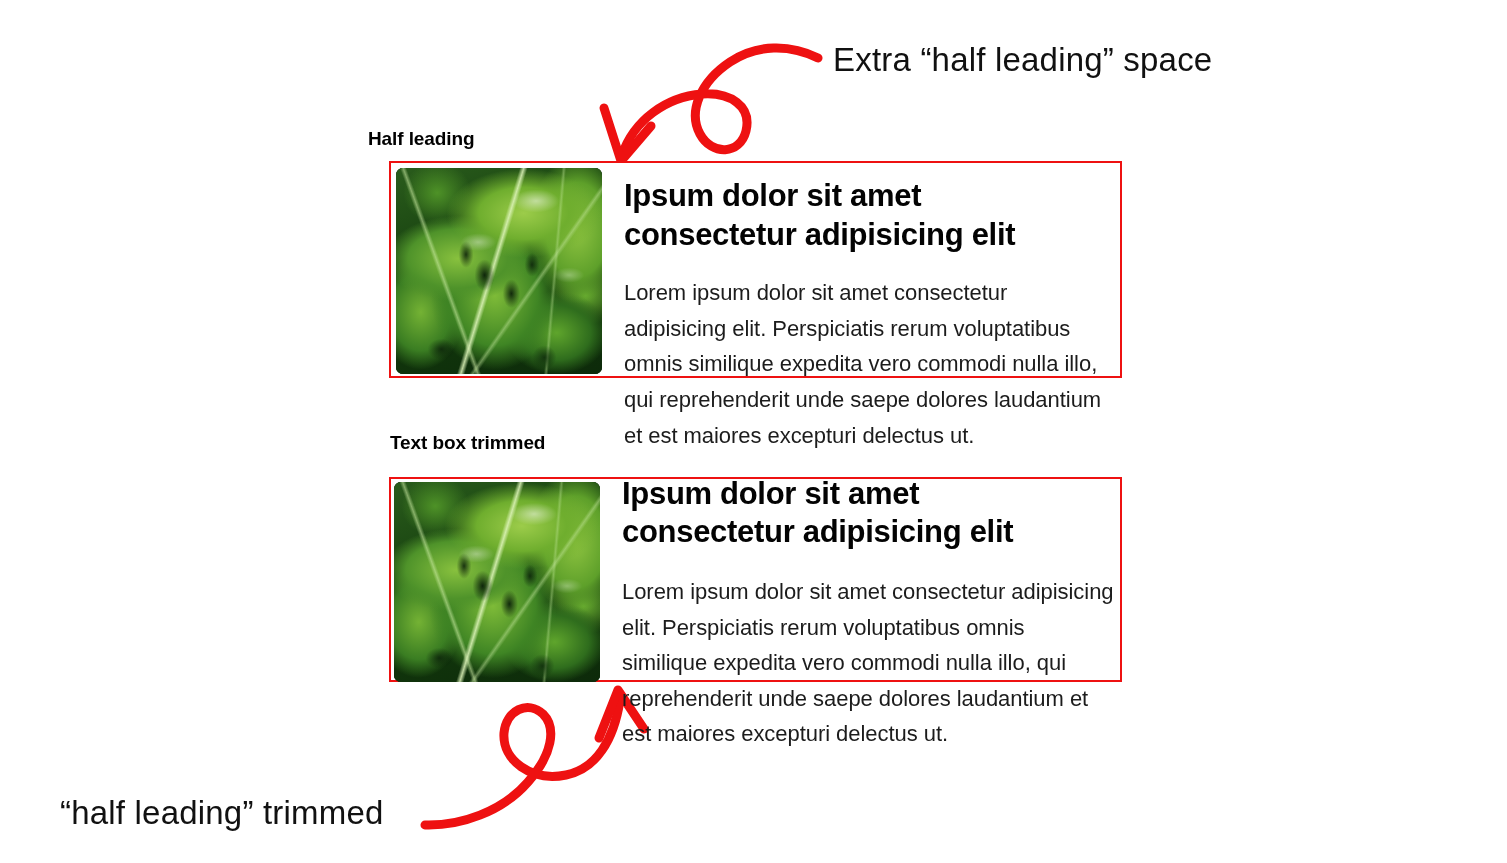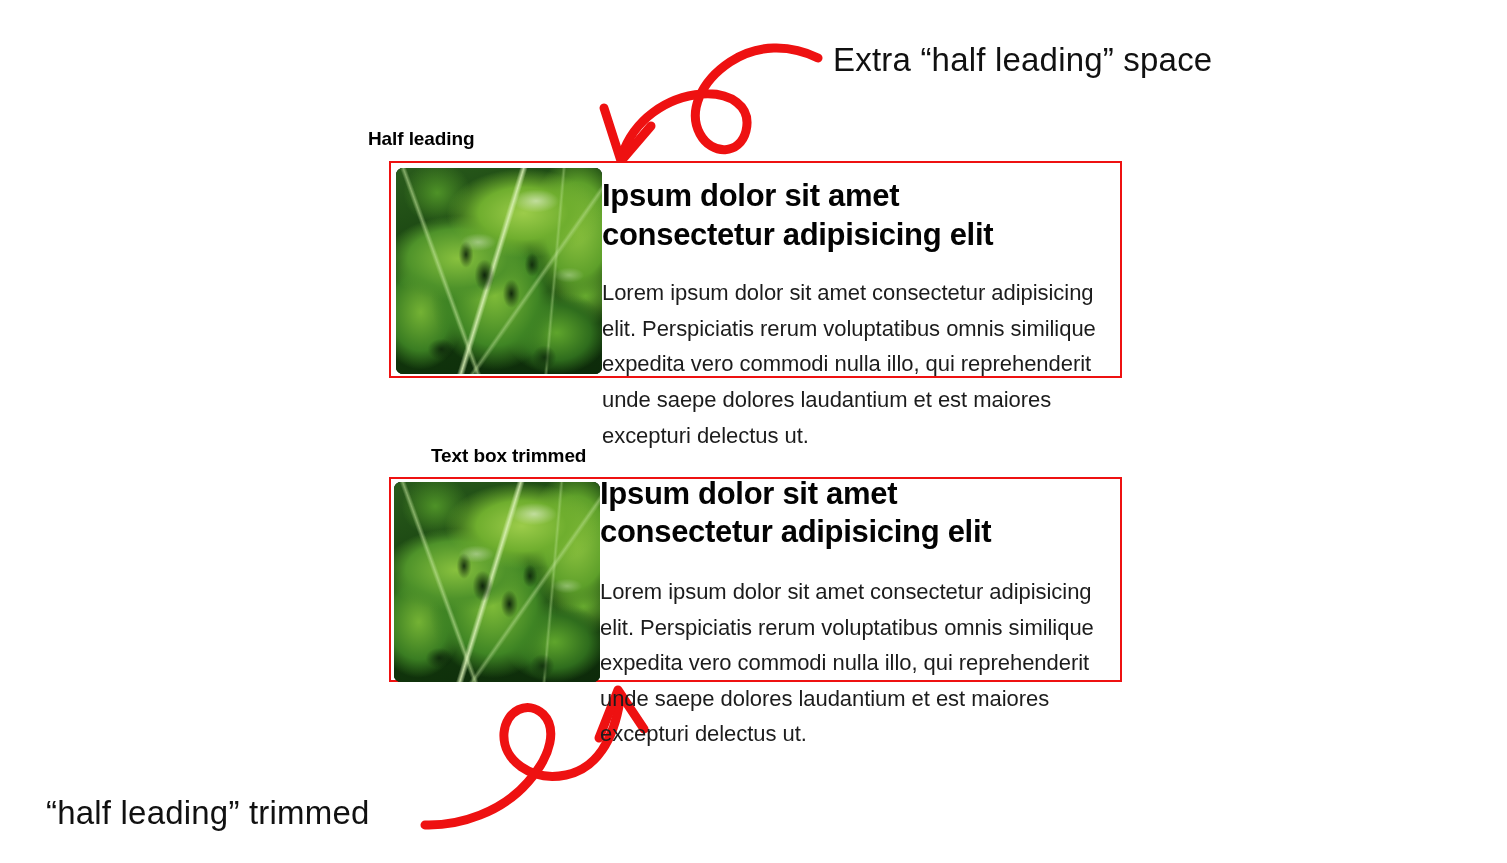--- a/index.html
+++ b/index.html
@@ -29,42 +29,42 @@
     font-size: 33px;
     letter-spacing: 0.2px;
     color: #111111;
     white-space: nowrap;
   }
   #annotation-top {
     left: 833px;
     top: 41px;
   }
   #annotation-bottom {
-    left: 46px;
+    left: 60px;
     top: 794px;
   }
 
   .arrow-layer {
     position: absolute;
     inset: 0;
     pointer-events: none;
   }
 
   
   .section-label {
     position: absolute;
     font-family: "Liberation Sans", sans-serif;
     font-weight: 700;
     font-size: 19px;
     letter-spacing: -0.1px;
     color: #010101;
     white-space: nowrap;
   }
   #label-half-leading { left: 368px; top: 128px; }
-  #label-text-box-trimmed { left: 390px; top: 445px; margin-left: 41px; }
+  #label-text-box-trimmed { left: 390px; top: 432px; }
 
   
   .card {
     position: absolute;
     box-sizing: border-box;
     border: 2px solid #ee1111;
     background: #ffffff;
     display: flex;
     align-items: flex-start;
   }
@@ -138,20 +138,21 @@
     inset: 0;
     background-image:
       radial-gradient(ellipse 16% 8% at 68% 16%, rgba(255,255,255,0.5) 0%, rgba(255,255,255,0) 70%),
       radial-gradient(ellipse 12% 6% at 40% 36%, rgba(255,255,255,0.38) 0%, rgba(255,255,255,0) 72%),
       radial-gradient(ellipse 10% 5% at 84% 52%, rgba(255,255,255,0.3) 0%, rgba(255,255,255,0) 74%);
   }
 
   .card-body {
     flex: 1 1 auto;
     min-width: 0;
+    padding-left: 22px;
   }
   #card-half-leading .card-body { padding-top: 8px; }
   #card-text-box-trimmed .card-body { padding-top: 0px; }
 
   .card-heading {
     margin: 0;
     font-family: "Liberation Sans", sans-serif;
     font-weight: 700;
     font-size: 31px;
     line-height: 1.26;

